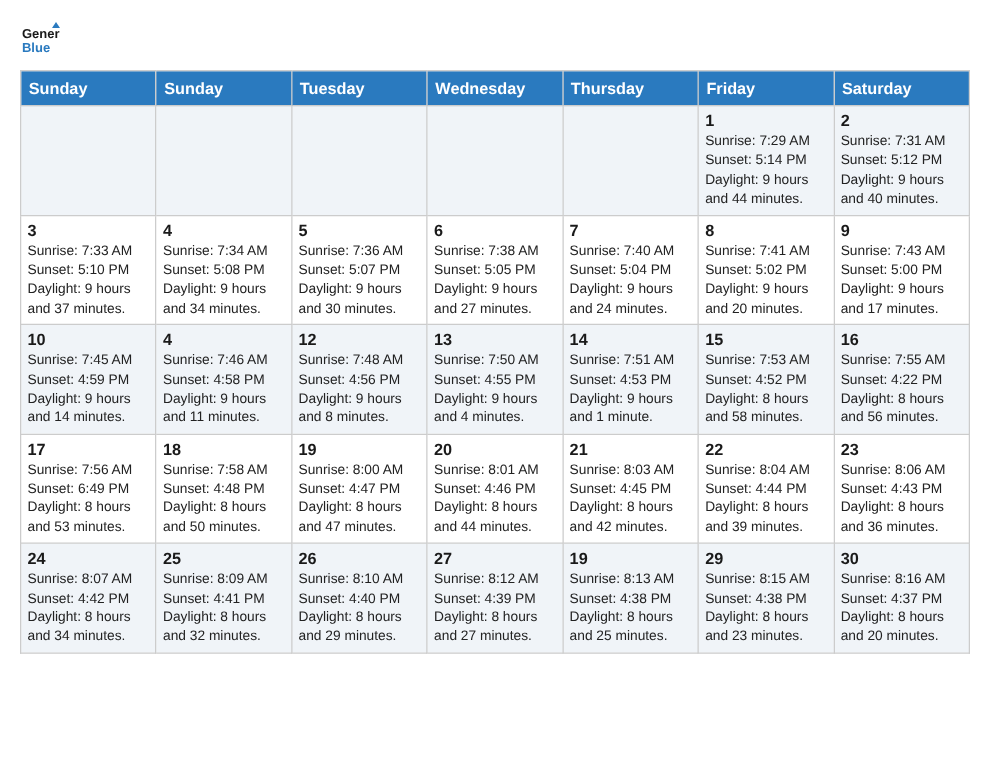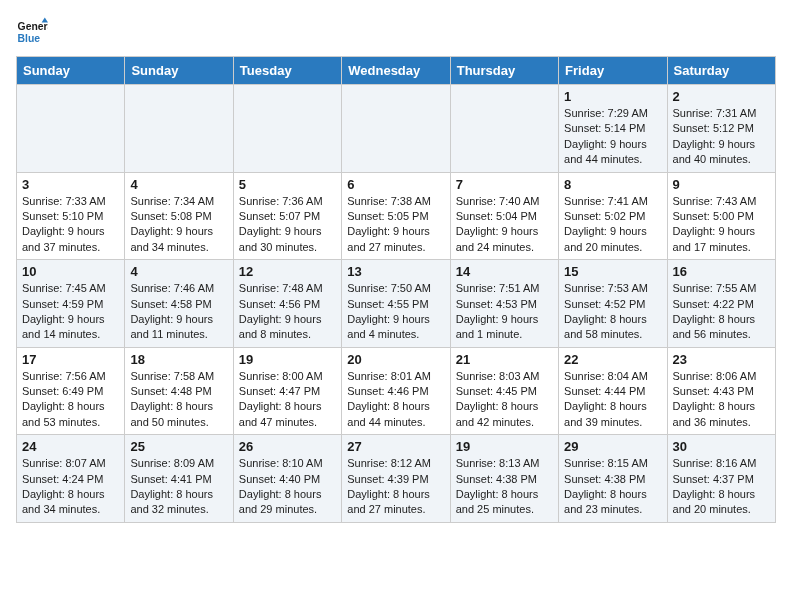--- a/index.html
+++ b/index.html
@@ -258,21 +258,21 @@
           <div class="day-number">23</div>
           <div class="day-info">Sunrise: 8:06 AM
 Sunset: 4:43 PM
 Daylight: 8 hours and 36 minutes.</div>
         </td>
       </tr>
       <tr>
         <td>
           <div class="day-number">24</div>
           <div class="day-info">Sunrise: 8:07 AM
-Sunset: 4:24 PM
+Sunset: 4:42 PM
 Daylight: 8 hours and 34 minutes.</div>
         </td>
         <td>
           <div class="day-number">25</div>
           <div class="day-info">Sunrise: 8:09 AM
 Sunset: 4:41 PM
 Daylight: 8 hours and 32 minutes.</div>
         </td>
         <td>
           <div class="day-number">26</div>

